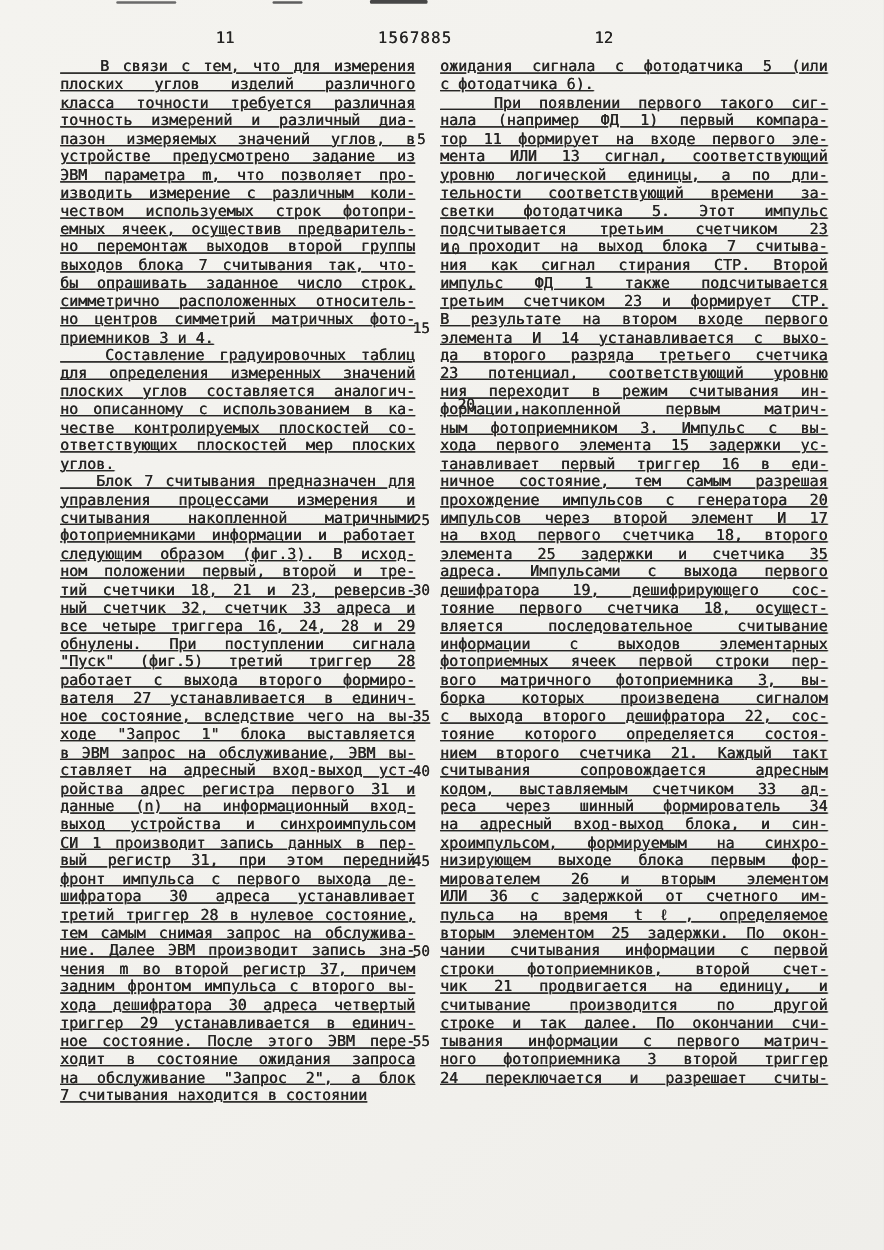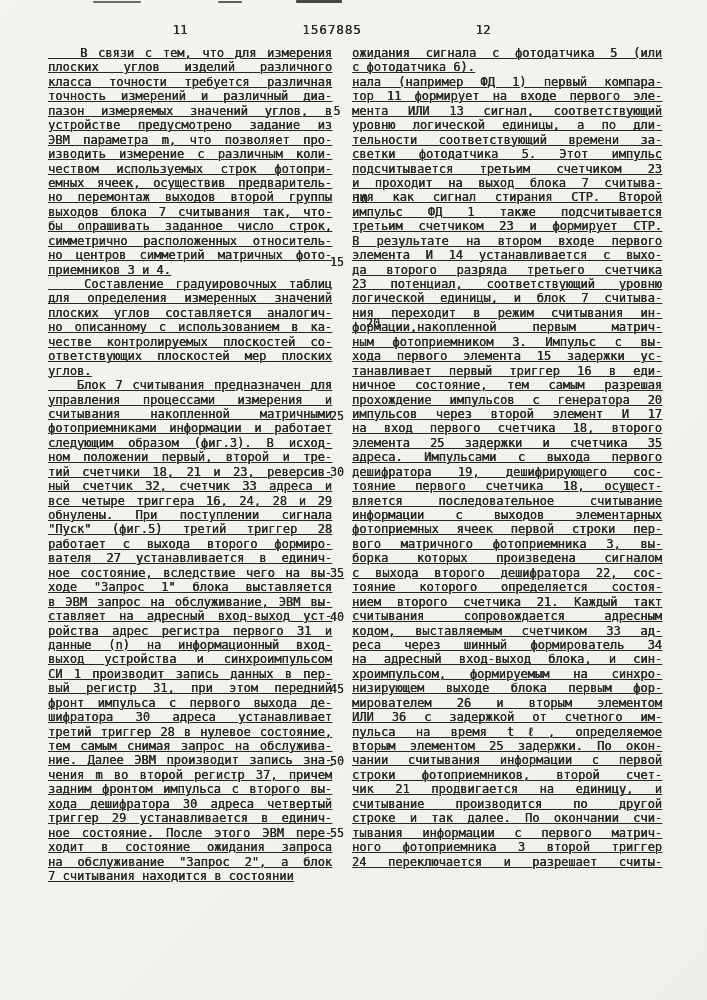--- a/index.html
+++ b/index.html
@@ -116,36 +116,36 @@
       <div class="marker" style="top: 419.05px;">30</div>
       <div class="marker" style="top: 520px; text-decoration: underline;">35</div>
       <div class="marker" style="top: 563.55px;">40</div>
       <div class="marker" style="top: 635.8px;">45</div>
       <div class="marker" style="top: 708.05px;">50</div>
       <div class="marker" style="top: 780.3px;">55</div>
     </div>
   <div class="col col-right">
       <div class="line">ожидания сигнала с фотодатчика 5 (или</div>
       <div class="line flush">с фотодатчика 6).</div>
+      <div class="line">&nbsp;&nbsp;&nbsp;При появлении первого такого сиг-</div>
       <div class="line">нала (например ФД 1) первый компара-</div>
       <div class="line">тор 11 формирует на входе первого эле-</div>
       <div class="line">мента ИЛИ 13 сигнал, соответствующий</div>
       <div class="line">уровню логической единицы, а по дли-</div>
       <div class="line">тельности соответствующий времени за-</div>
       <div class="line">светки фотодатчика 5. Этот импульс</div>
       <div class="line">подсчитывается третьим счетчиком 23</div>
       <div class="line">и проходит на выход блока 7 считыва-</div>
       <div class="line">ния как сигнал стирания СТР. Второй</div>
       <div class="line">импульс ФД 1 также подсчитывается</div>
       <div class="line">третьим счетчиком 23 и формирует СТР.</div>
       <div class="line">В результате на втором входе первого</div>
       <div class="line">элемента И 14 устанавливается с выхо-</div>
       <div class="line">да второго разряда третьего счетчика</div>
       <div class="line">23 потенциал, соответствующий уровню</div>
-      <div class="line">логической единицы, и блок 7 считыва-</div>
       <div class="line">ния переходит в режим считывания ин-</div>
       <div class="line">формации,накопленной первым матрич-</div>
       <div class="line">ным фотоприемником 3. Импульс с вы-</div>
       <div class="line">хода первого элемента 15 задержки ус-</div>
       <div class="line">танавливает первый триггер 16 в еди-</div>
       <div class="line">ничное состояние, тем самым разрешая</div>
       <div class="line">прохождение импульсов с генератора 20</div>
       <div class="line">импульсов через второй элемент И 17</div>
       <div class="line">на вход первого счетчика 18, второго</div>
       <div class="line">элемента 25 задержки и счетчика 35</div>

